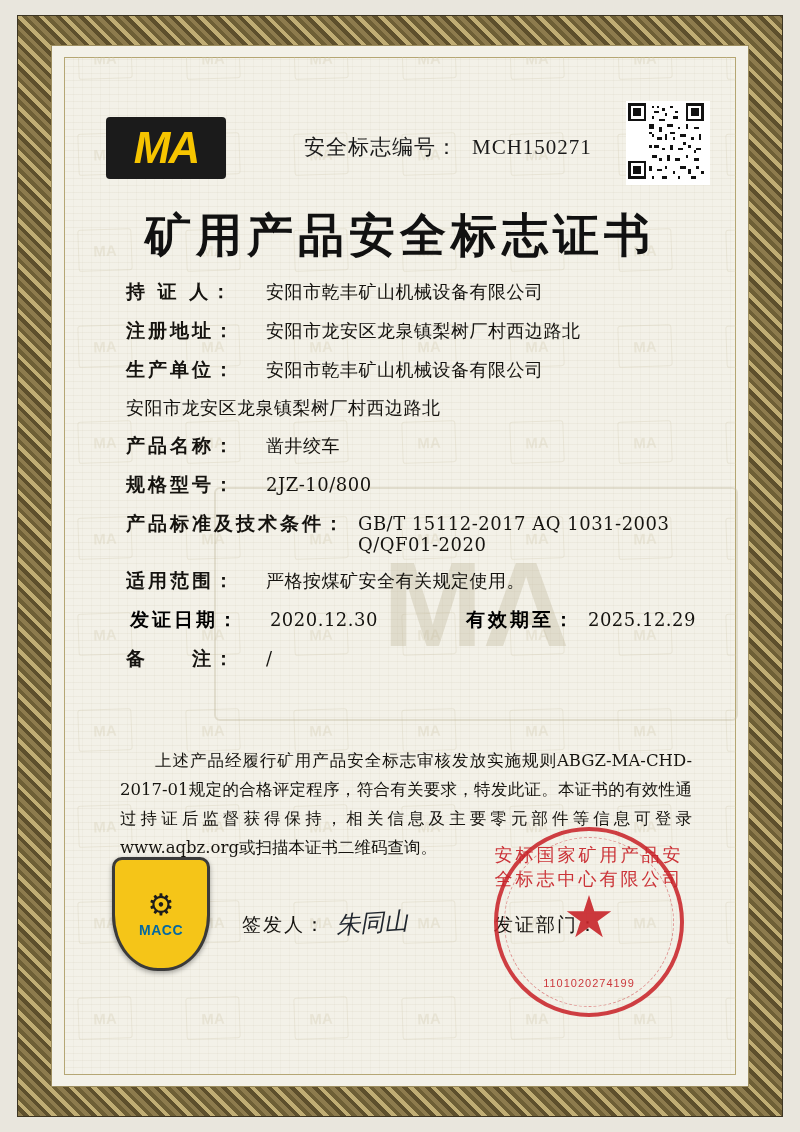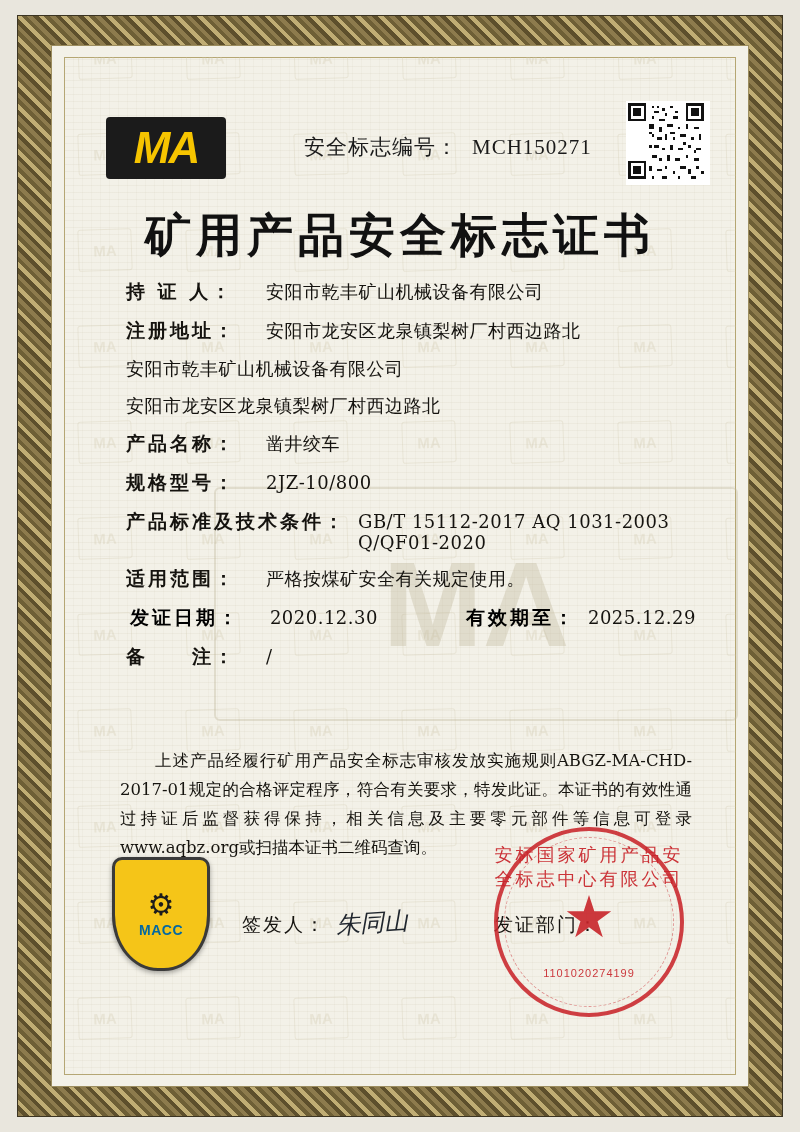--- a/index.html
+++ b/index.html
@@ -293,21 +293,21 @@
     text-align: center;
     color: #c8242a;
     font-size: 18px;
     letter-spacing: 3px;
     opacity: 0.92;
     font-family: "DejaVu Serif", serif;
   }
   .seal-code {
     position: absolute;
     left: 0; right: 0;
-    bottom: 38px;
+    bottom: 28px;
     text-align: center;
     color: #c8242a;
     font-size: 11px;
     letter-spacing: 1px;
     opacity: 0.9;
     font-family: "Liberation Sans", sans-serif;
   }
   .seal-arc {
     position: absolute;
     inset: 10px;
@@ -500,20 +500,21 @@
         <div class="f-label w4">持 证 人：</div>
         <div class="f-value">安阳市乾丰矿山机械设备有限公司</div>
       </div>
 
       <div class="field-row">
         <div class="f-label w4">注册地址：</div>
         <div class="f-value">安阳市龙安区龙泉镇梨树厂村西边路北</div>
       </div>
 
       <div class="field-row">
+        <div class="f-label w4">生产单位：</div>
         <div class="f-value">安阳市乾丰矿山机械设备有限公司</div>
       </div>
 
       <div class="field-row">
         <div class="f-value">安阳市龙安区龙泉镇梨树厂村西边路北</div>
       </div>
 
       <div class="field-row">
         <div class="f-label w4">产品名称：</div>
         <div class="f-value">凿井绞车</div>

